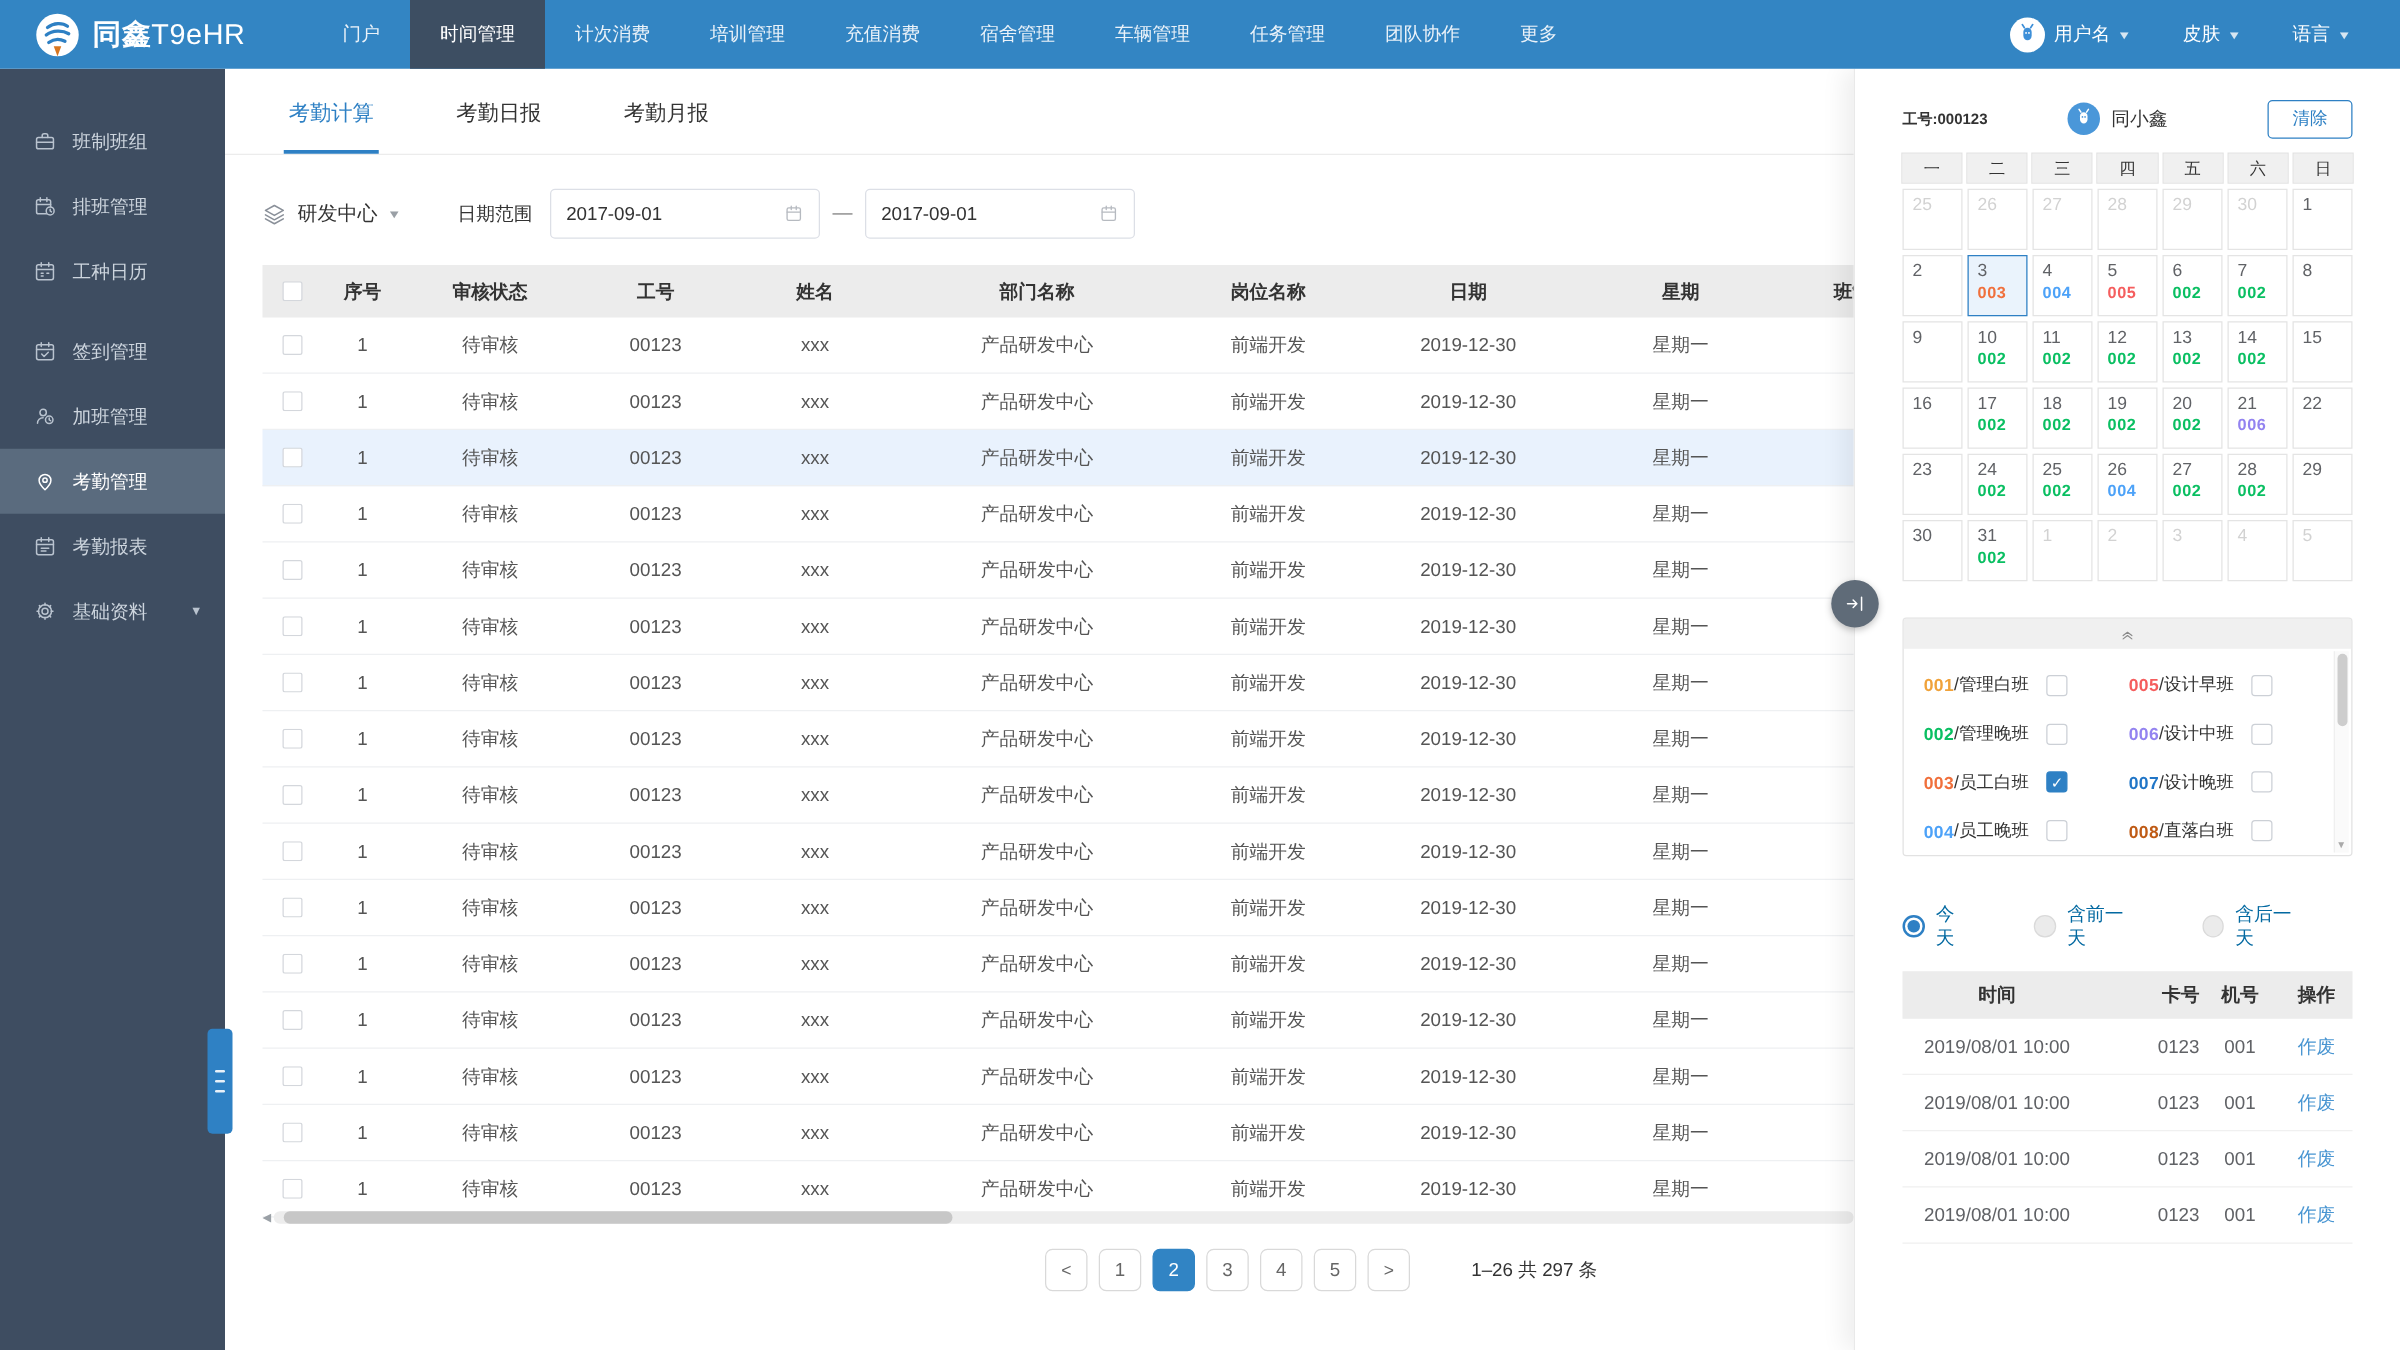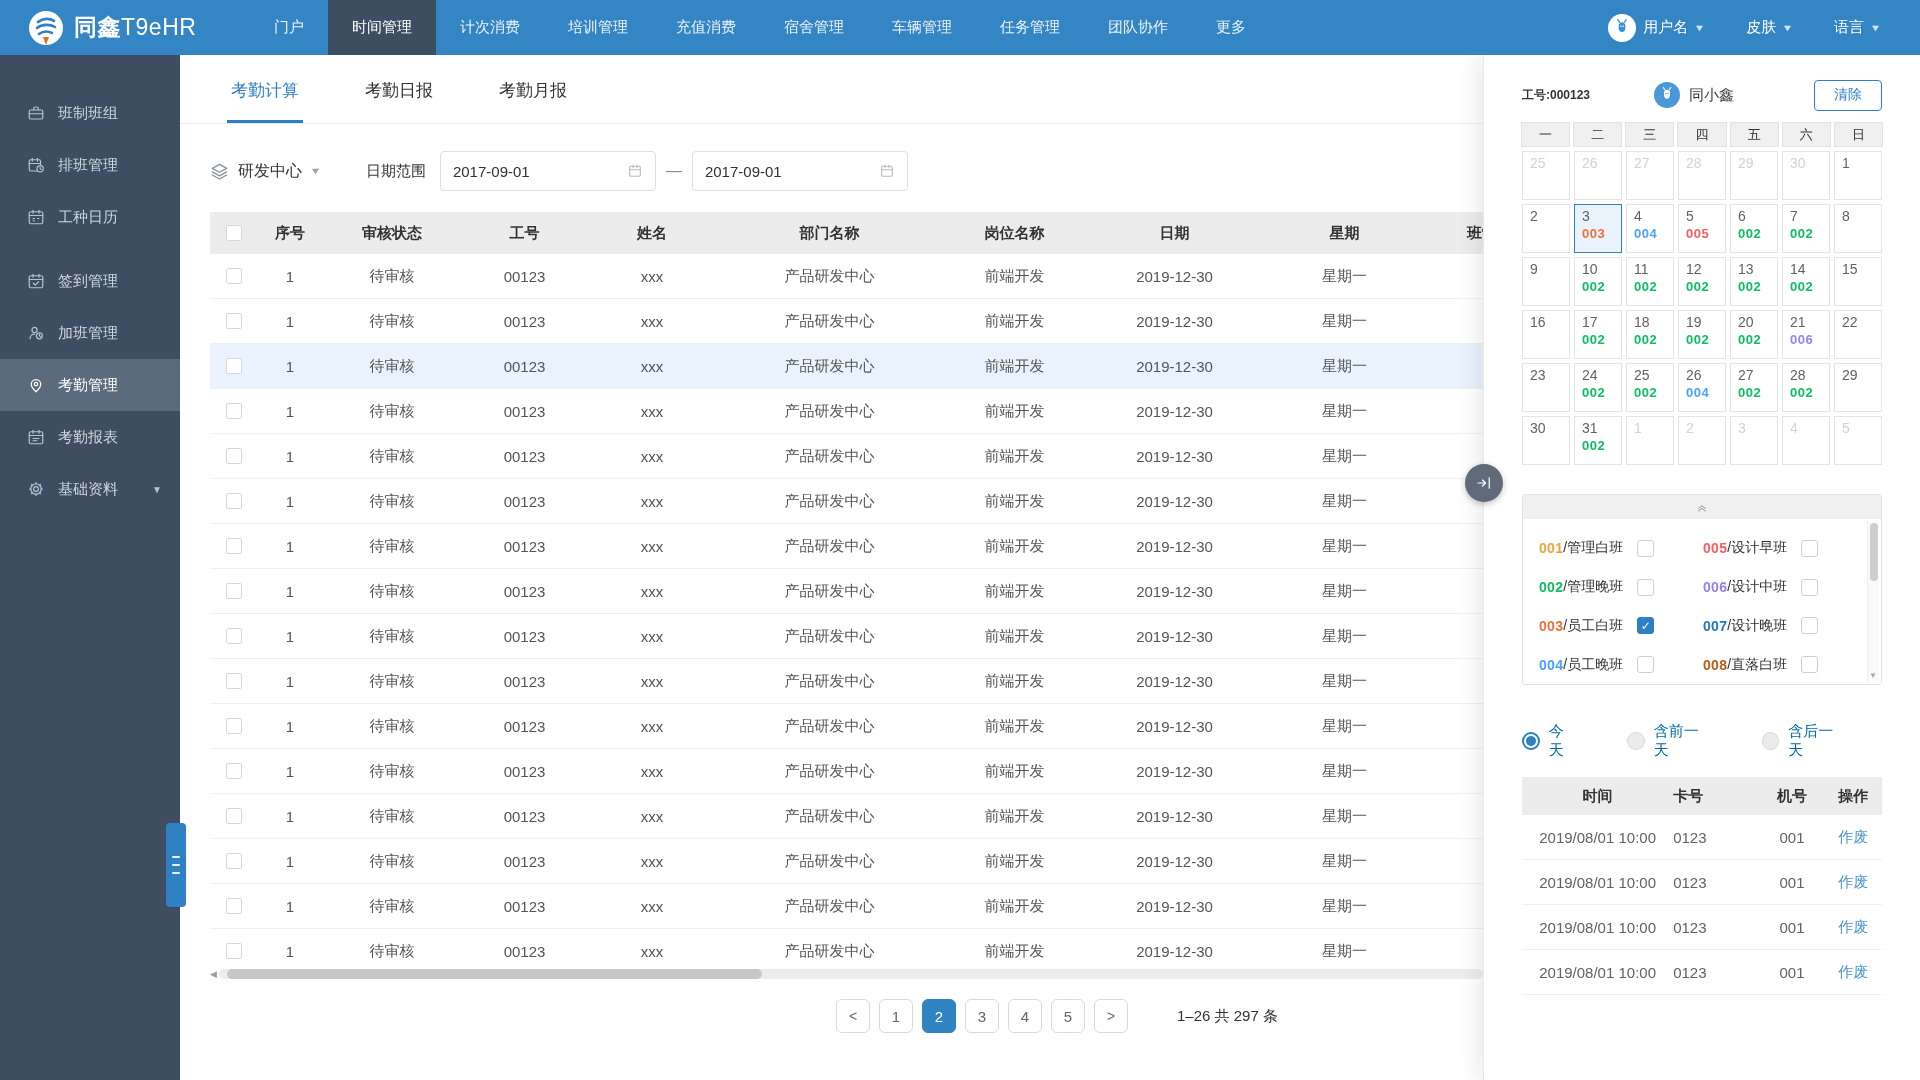--- a/index.html
+++ b/index.html
@@ -124,21 +124,21 @@
   .radio-opt { display:flex; align-items:center; gap:9px; margin-right:35px; cursor:pointer; }
   .radio { width:18px; height:18px; border-radius:50%; background:#ebebeb; border:1px solid #dadada; position:relative; }
   .radio.checked { background:#fff; border:2px solid #2e80c4; }
   .radio.checked::after { content:""; position:absolute; inset:2px; border-radius:50%; background:#2e80c4; }
   .radio-opt span { font-size:15px; color:#0369a1; }
 
   .log { margin-top:17px; font-size:15px; }
   .log-row { display:flex; align-items:center; height:45px; border-bottom:1px solid #f0f0f0; color:#606266; }
   .log-row.head { height:38px; background:#ececec; border-bottom:none; font-weight:bold; color:#333; }
   .log-row .c1 { width:42%; text-align:center; }
-  .log-row .c2 { width:24%; text-align:left; }
+  .log-row .c2 { width:24%; text-align:right; }
   .log-row .c3 { width:18%; text-align:center; }
   .log-row .c4 { width:16%; text-align:center; }
   .log-row .c4 a { color:#4a96d2; text-decoration:none; cursor:pointer; }
 </style>
 </head>
 <body>
 
 <div class="navbar">
   <div class="logo">
     <span class="logo-mark">

